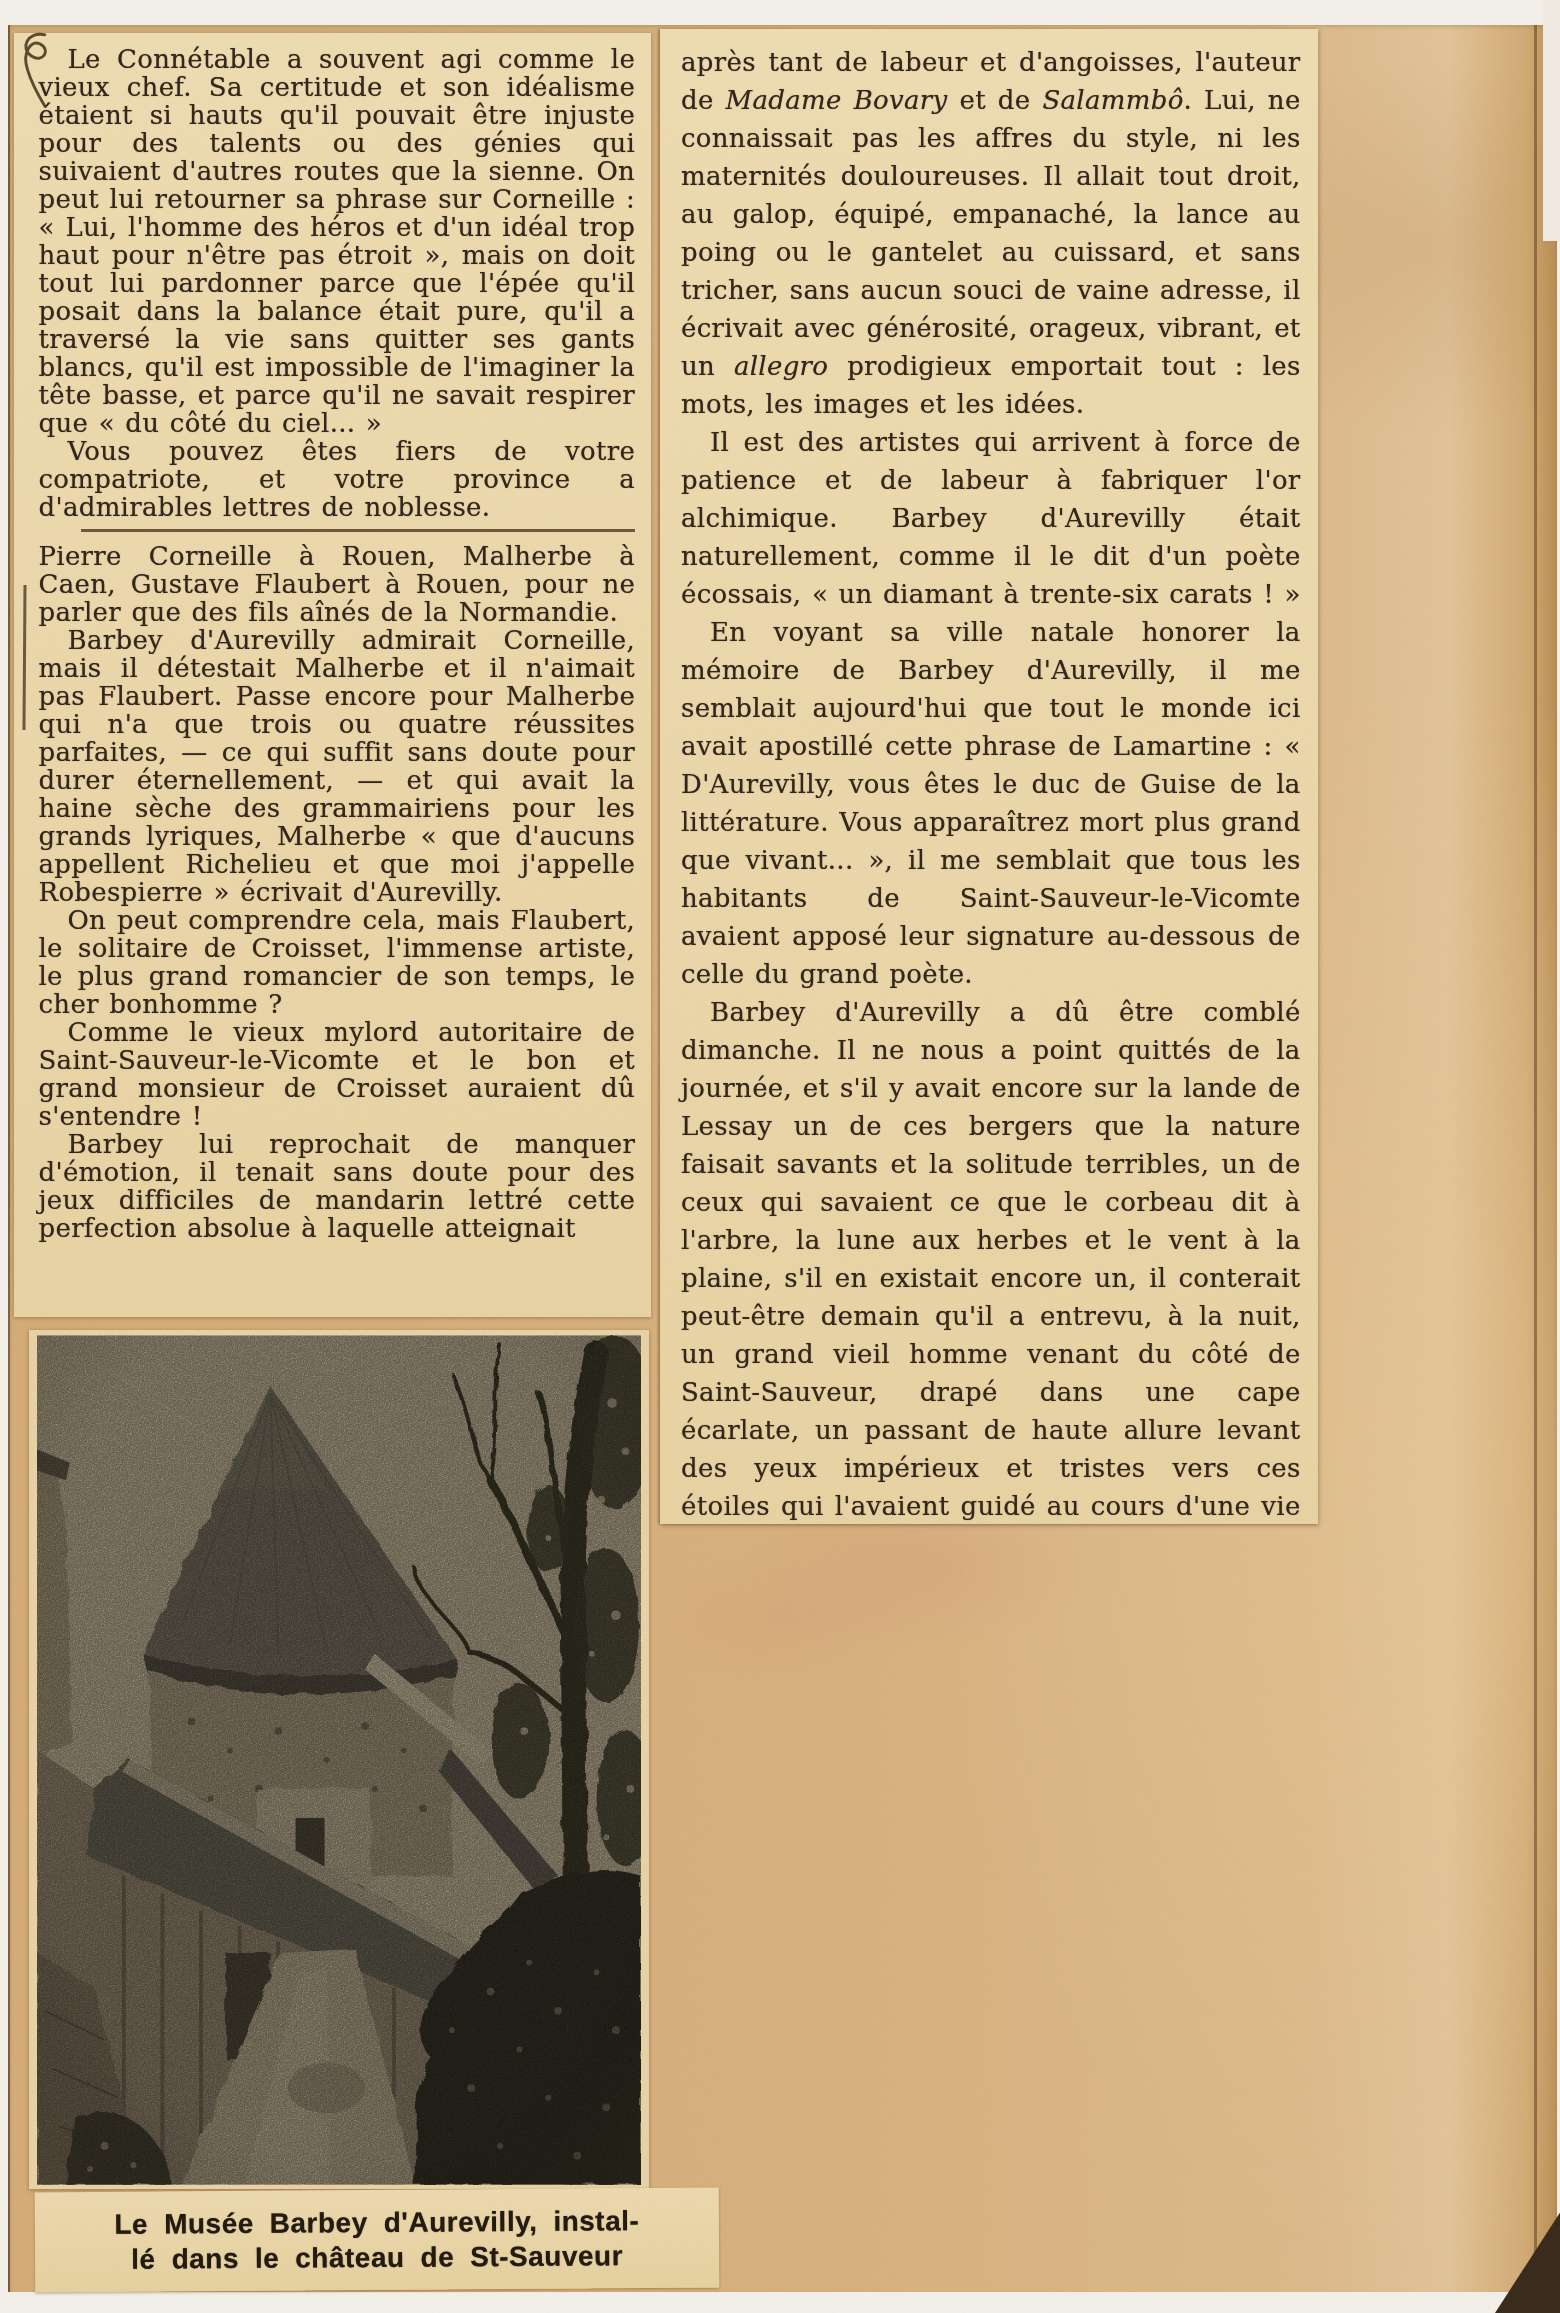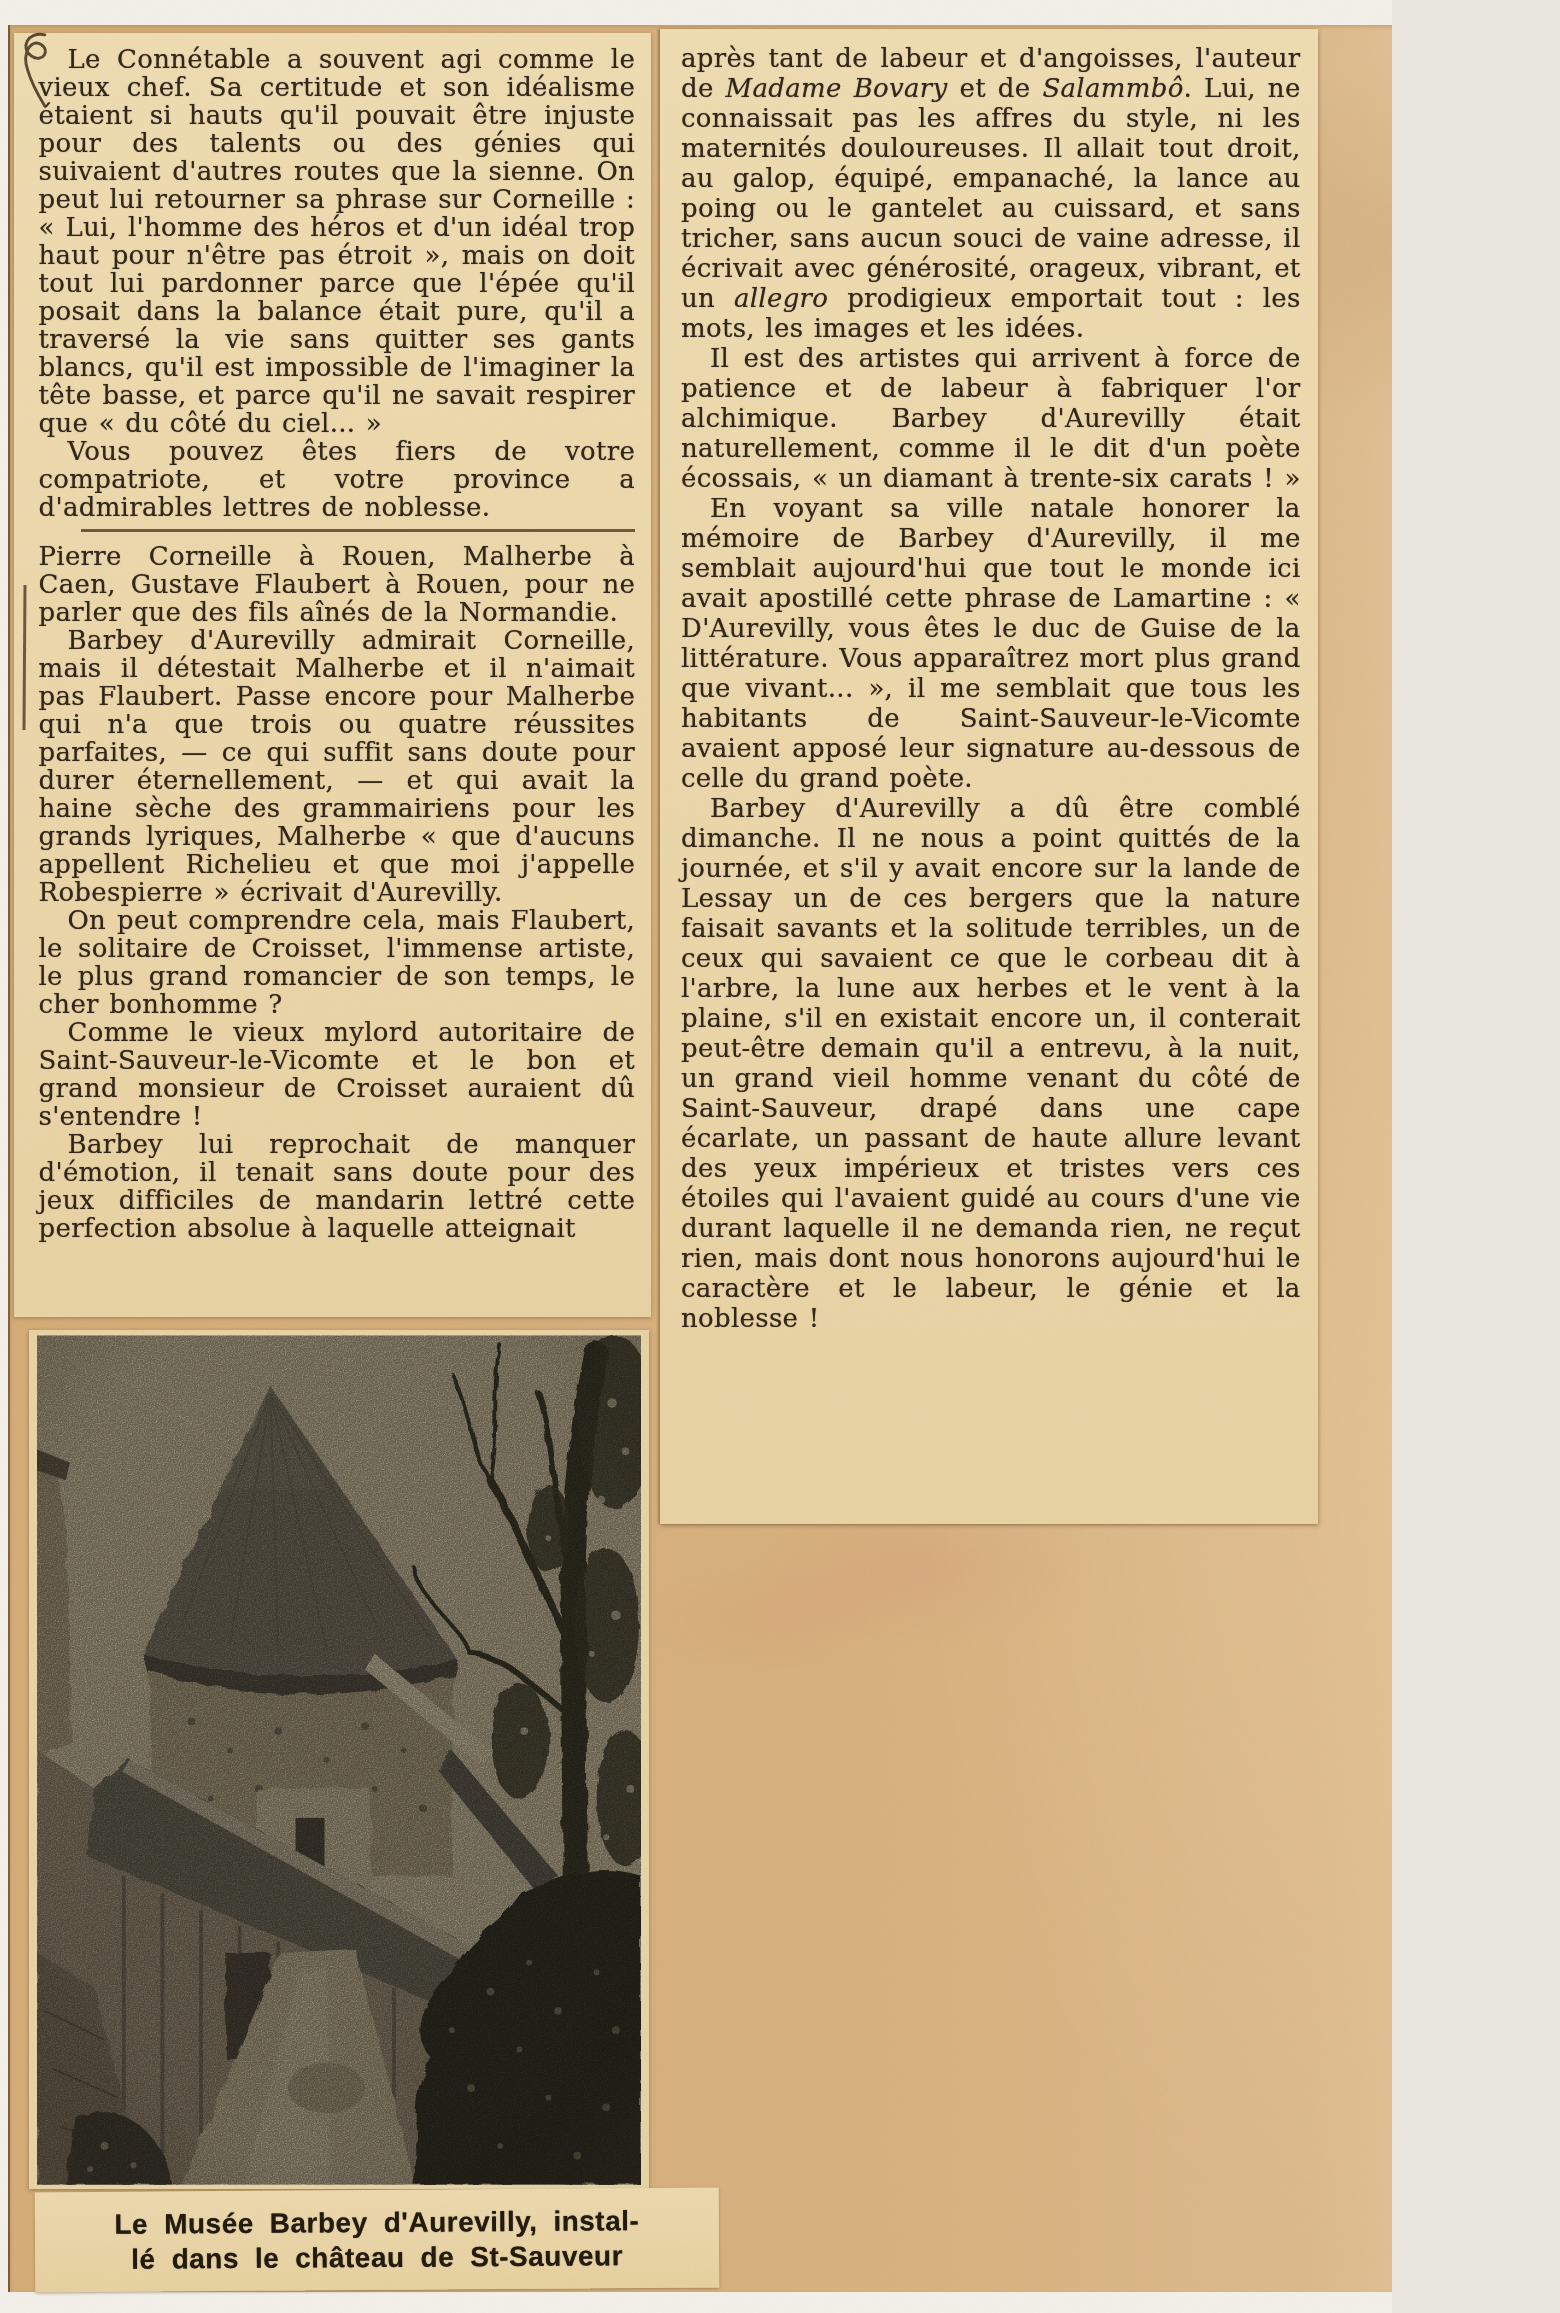--- a/index.html
+++ b/index.html
@@ -1,21 +1,21 @@
 <!DOCTYPE html>
 <html style="--scan-bg: #f3f0ea; --album: #d9b485; --clip: #ebd7ab; --ink: #33261a; --caption-ink: #241b10;"><head>
 <meta charset="utf-8">
 <style>
   :root{
     --scan-bg:#f3f0ea; --album:#d9b485; --album-dark:#c7a06a;
     --clip:#ebd7ab; --ink:#33261a; --caption-ink:#241b10;
   }
   html,body{margin:0;padding:0;}
   body{background:#e9e6df;font-family:"DejaVu Serif","Liberation Serif",serif;}
-  #stage{position:relative;width:1392px;height:2313px;background:var(--scan-bg);overflow:hidden;}
+  #stage{position:relative;width:1560px;height:2313px;background:var(--scan-bg);overflow:hidden;}
 
   
   .album{position:absolute;left:7.7px;top:25px;width:1547px;height:2267px;
     background:
       radial-gradient(ellipse 348px 270px at 1419px 222px, rgba(180,136,84,.22), transparent 70%),
       radial-gradient(ellipse 251px 116px at 908px 1545px, rgba(205,135,110,.18), transparent 70%),
       radial-gradient(ellipse 193px 87px at 772px 1593px, rgba(205,140,115,.14), transparent 70%),
       radial-gradient(ellipse 676px 1062px at 1419px 1448px, rgba(232,200,150,.45), transparent 75%),
       linear-gradient(90deg,#d4ad77 0%,#d7b17e 50%,#dcba8c 84%,#e2c49a 93%,#d2ab74 98%,#b98f56 100%);
     border-left:2.9px solid rgba(70,48,26,.55);
@@ -29,21 +29,21 @@
   
   .clip{position:absolute;background:linear-gradient(180deg,#eedcb2,#e8d3a4);
     box-shadow:0 1px 3.9px rgba(80,55,25,.4);overflow:hidden;box-sizing:border-box;}
   .col1{left:13.5px;top:33px;width:637px;height:1284px;padding:11.6px 15.4px 0 25px;}
   .col2{left:660px;top:29px;width:658px;height:1495px;padding:13.5px 17.4px 0 21px;
     box-shadow:-1.9px 0 1.9px rgba(80,55,25,.35),1px 1.9px 3.9px rgba(80,55,25,.35);}
   .col1 p,.col2 p{margin:0;text-align:justify;color:var(--ink);
     font-size:26px;letter-spacing:0.3px;word-spacing:1.9px;
     text-shadow:0 0 1px rgba(51,38,26,.6);}
   .col1 p{line-height:28px;}
-  .col2 p{line-height:30px;}
+  .col2 p{line-height:38px;}
   p.indent{text-indent:29px;}
   p.flush{text-indent:0;}
   .rule{height:2.9px;background:rgba(90,66,40,.85);margin:8.7px 0 9.7px 42px;}
 
   
   .pen-squiggle{position:absolute;left:11.6px;top:29px;}
   .margin-line{position:absolute;left:23px;top:585px;width:2.9px;height:145px;
     background:rgba(66,48,28,.75);transform:rotate(.4deg);}
 
   

